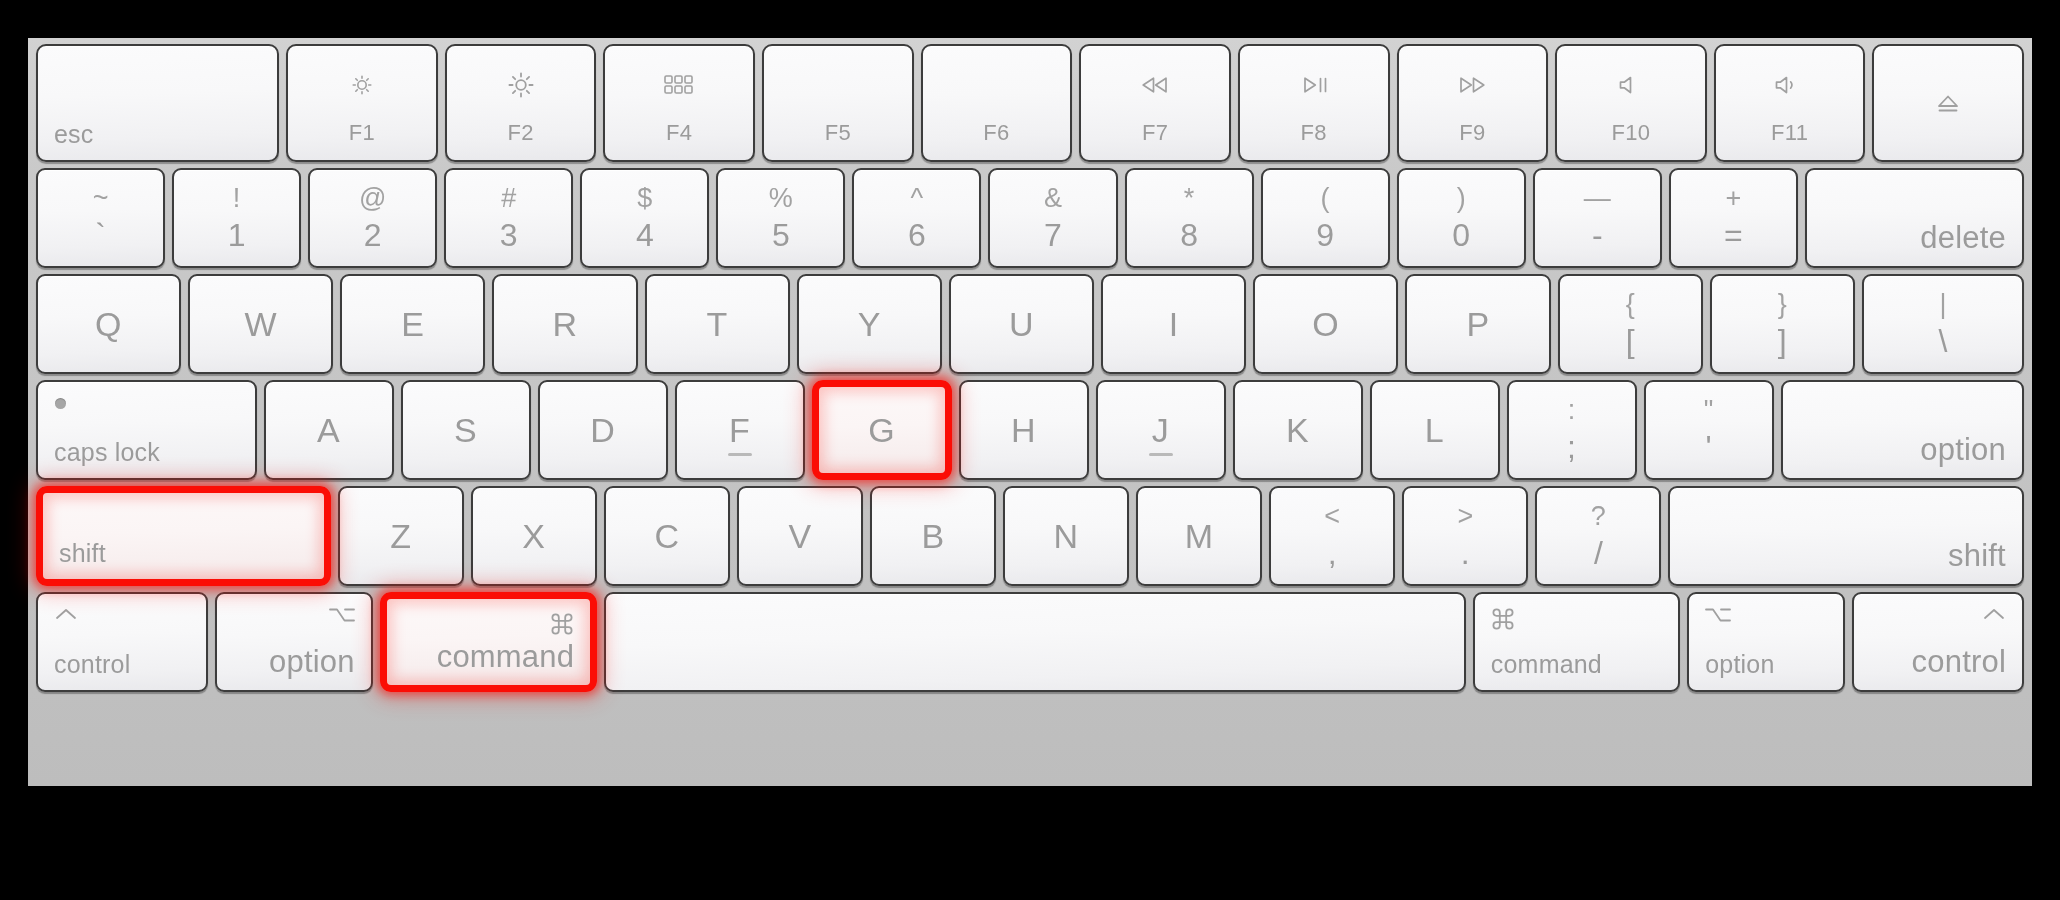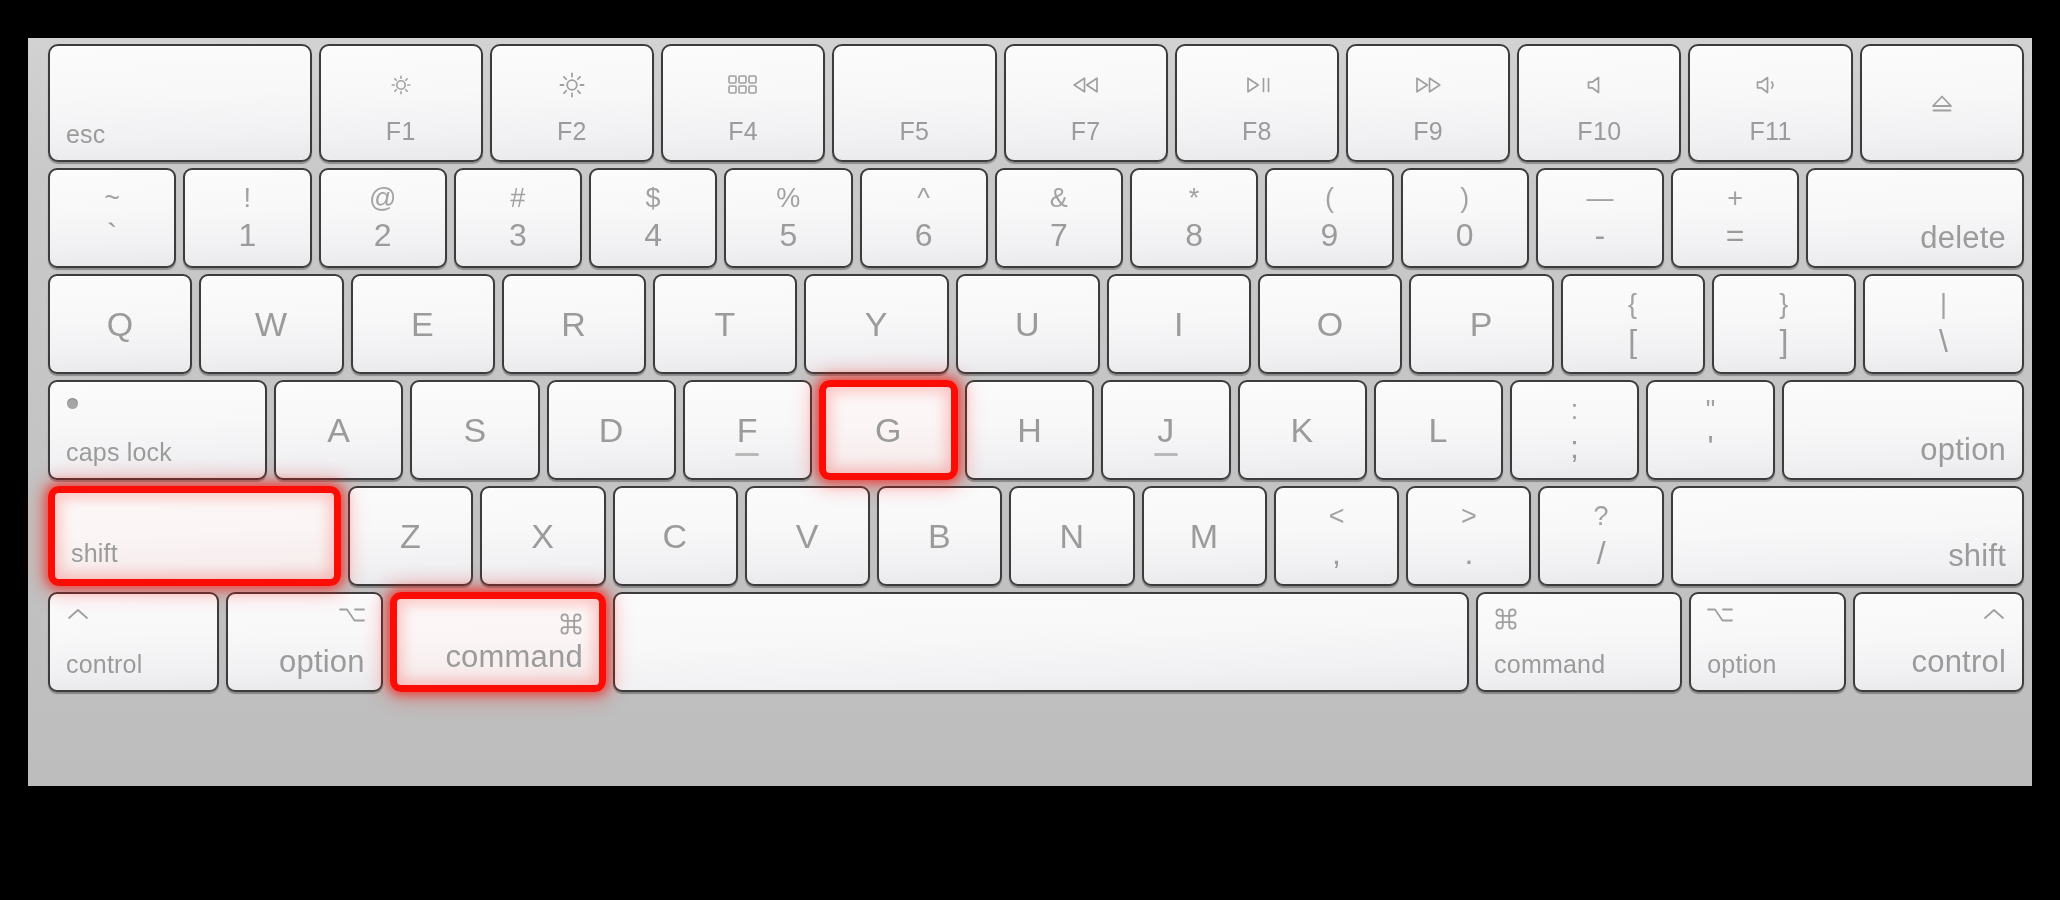--- a/index.html
+++ b/index.html
@@ -21,21 +21,21 @@
   }
 
   
   #keyboard {
     position: absolute;
     left: 28px;
     top: 38px;
     width: 2004px;
     height: 748px;
     background: linear-gradient(180deg, #d2d2d2 0%, #c9c9c9 18%, #c4c4c4 55%, #bdbdbd 100%);
-    padding: 6px 8px 8px 20px;
+    padding: 6px 8px 8px 8px;
     display: flex;
     flex-direction: column;
     gap: 6px;
   }
 
   .krow {
     display: flex;
     gap: 7px;
     flex: 0 0 auto;
   }
@@ -85,21 +85,21 @@
     position: absolute;
     left: 0; right: 0; top: 22px;
     height: 34px;
     display: flex; align-items: center; justify-content: center;
     color: #a0a0a0;
   }
   .fn-name {
     position: absolute;
     left: 0; right: 0; bottom: 14px;
     text-align: center;
-    font-size: 25px;
+    font-size: 22px;
     color: #9b9b9b;
     letter-spacing: 0.3px;
   }
 
   
   .glyph-c {
     position: absolute;
     left: 0; right: 0; top: 0; bottom: 0;
     display: flex; align-items: center; justify-content: center;
     font-size: 34px;
@@ -225,20 +225,23 @@
             <rect x="23" y="13" width="7" height="7" rx="1.3"></rect>
           </svg>
         </span>
         <span class="fn-name">F4</span>
       </div>
 
       <div class="key fnkey w-fn">
         <span class="fn-name">F5</span>
       </div>
 
+      <div class="key fnkey w-fn">
+        <span class="fn-name">F6</span>
+      </div>
 
       <div class="key fnkey w-fn">
         <span class="fn-icon">
           <svg width="40" height="22" viewBox="0 0 40 22" fill="none" stroke="#a0a0a0" stroke-width="1.7" stroke-linejoin="round">
             <path d="M18.5 4.2v13.6L8.2 11z"></path>
             <path d="M31 4.2v13.6L20.7 11z"></path>
           </svg>
         </span>
         <span class="fn-name">F7</span>
       </div>

